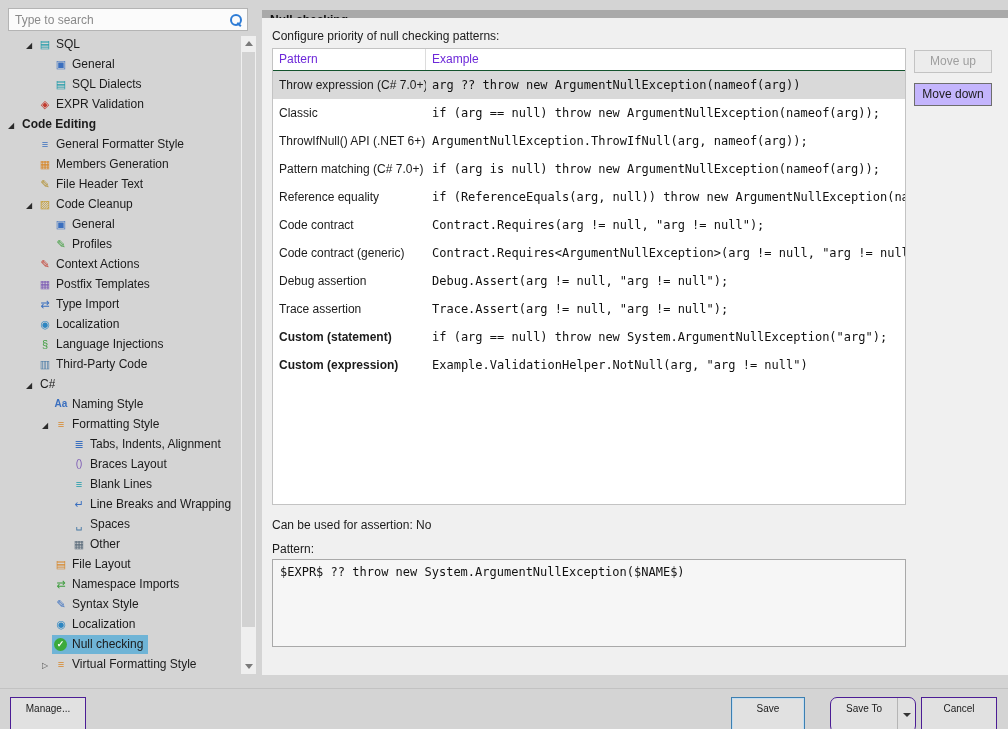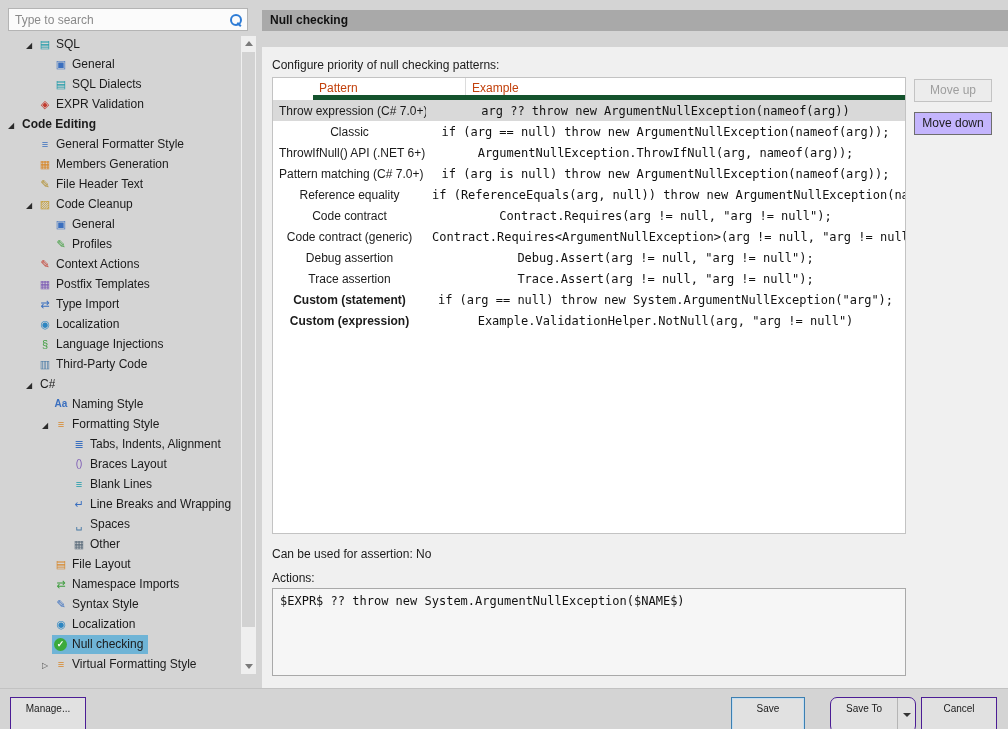--- a/index.html
+++ b/index.html
@@ -62,33 +62,33 @@
   .tri-up { width:0; height:0; border-left:4px solid transparent; border-right:4px solid transparent; border-bottom:5px solid #7a7a7a; }
   .tri-dn { width:0; height:0; border-left:4px solid transparent; border-right:4px solid transparent; border-top:5px solid #7a7a7a; }
   .sb-thumb { position:absolute; left:1px; top:16px; width:13px; height:575px; background:#d2d2d2; }
   
   .hdrbar {
     position:absolute; left:262px; top:10px; width:746px; height:21px;
     background:#a9a9a9; color:#101010; font-weight:bold;
     line-height:21px; padding-left:8px;
   }
   .content {
-    position:absolute; left:262px; top:47px; width:746px; height:657px;
+    position:absolute; left:262px; top:18px; width:746px; height:657px;
     background:#f0f0f0;
     text-decoration:underline;
   }
   .instruction { position:absolute; left:10px; top:11px; color:#1b1b1b; }
   .ptable {
     position:absolute; left:10px; top:30px; width:634px; height:457px;
     background:#fff; border:1px solid #c3c3c3; overflow:hidden;
   }
-  .thead { display:flex; height:22px; border-bottom:5px solid #14532d; color:#c2410c;margin-left:40px; }
+  .thead { display:flex; height:22px; border-bottom:1px solid #14532d; color:#6d28d9; }
   .th-p { width:153px; flex:none; padding:3px 6px; border-right:1px solid #dcdcdc; }
   .th-e { flex:1; padding:3px 6px; }
-  .row { display:flex; align-items:center; height:21px;text-align:center; }
+  .row { display:flex; align-items:center; height:28px; }
   .row.sel { background:#d9d9d9; }
   .cell-p { width:153px; flex:none; padding:0 6px; overflow:hidden; white-space:nowrap; }
   .cell-e {
     flex:1; padding:0 6px; overflow:hidden; white-space:nowrap;
     font-family:"DejaVu Sans Mono", monospace; font-size:12px; color:#111;
   }
   .mvbtn {
     position:absolute; left:652px; width:78px; height:23px;
     background:#c4b5fd; border:1px solid #adadad;
     text-align:center; line-height:21px;
@@ -423,21 +423,21 @@
     <div class="row">
         <span class="cell-p b">Custom (expression)</span>
         <span class="cell-e">Example.ValidationHelper.NotNull(arg, "arg != null")</span>
       </div>
   </div>
 
   <div class="mvbtn mv-up">Move up</div>
   <div class="mvbtn mv-dn">Move down</div>
 
   <div class="assert-note">Can be used for assertion: No</div>
-  <div class="pattern-label">Actions:</div>
+  <div class="pattern-label">Pattern:</div>
   <textarea class="pattern-box" spellcheck="false" style="">$EXPR$ ?? throw new System.ArgumentNullException($NAME$)</textarea>
 
 </div>
 
 <div class="footer">
   <div class="btn btn-manage">Manage...</div>
   <div class="btn btn-save">Save</div>
   <div class="btn btn-saveto">
     <span class="saveto-label">Save To</span>
     <span class="saveto-arrow">

